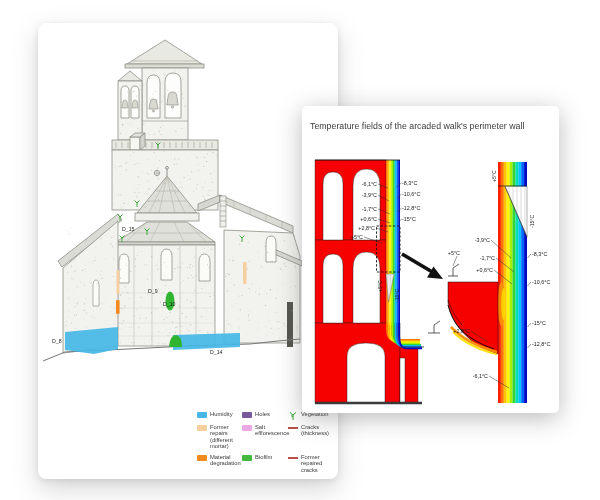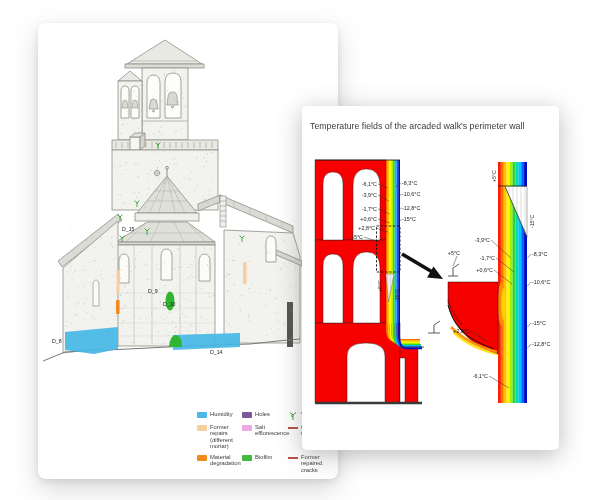--- a/index.html
+++ b/index.html
@@ -6,21 +6,21 @@
   body{
     width:600px;height:500px;position:relative;overflow:hidden;
     background:#ffffff;font-family:"Liberation Sans",sans-serif;
   }
   .page{position:absolute;background:#fff;}
   #pageL{
     left:38px;top:23px;width:300px;height:456px;border-radius:8px;
     box-shadow:0 10px 26px rgba(110,110,110,.28),0 2px 6px rgba(120,120,120,.18);
   }
   #pageR{
-    left:302px;top:106px;width:257px;height:344px;border-radius:5px;
+    left:302px;top:106px;width:257px;height:307px;border-radius:5px;
     box-shadow:0 5px 24px rgba(90,90,90,.42);
   }
   #pageR .title{
     position:absolute;left:8px;top:15px;font-size:8.8px;color:#3c3c3c;white-space:nowrap;
   }
   svg{position:absolute;left:0;top:0;}
   svg text{font-family:"Liberation Sans",sans-serif;fill:#1a1a1a;}
   
   .legend{position:absolute;left:159px;top:388px;width:142px;font-size:5.8px;color:#3a3a3a;}
   .legend .lrow{display:flex;margin-bottom:4px;}

